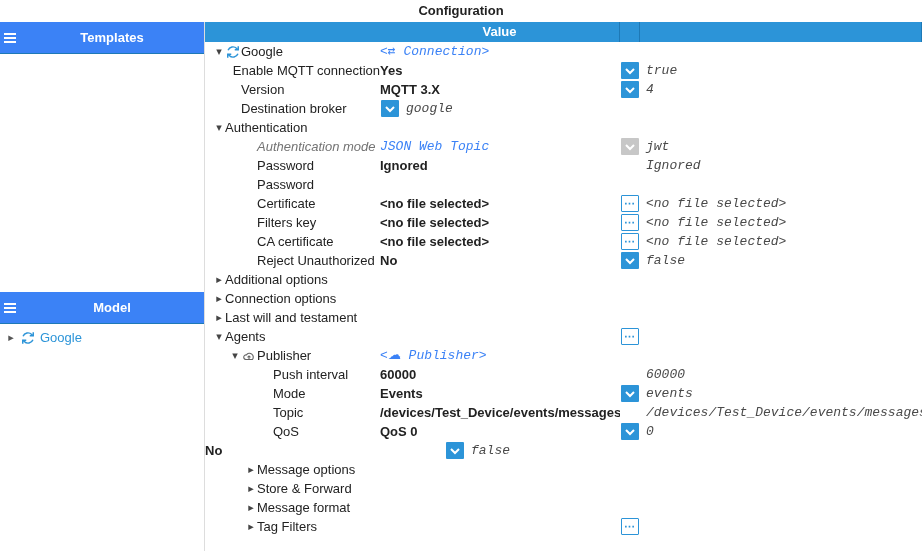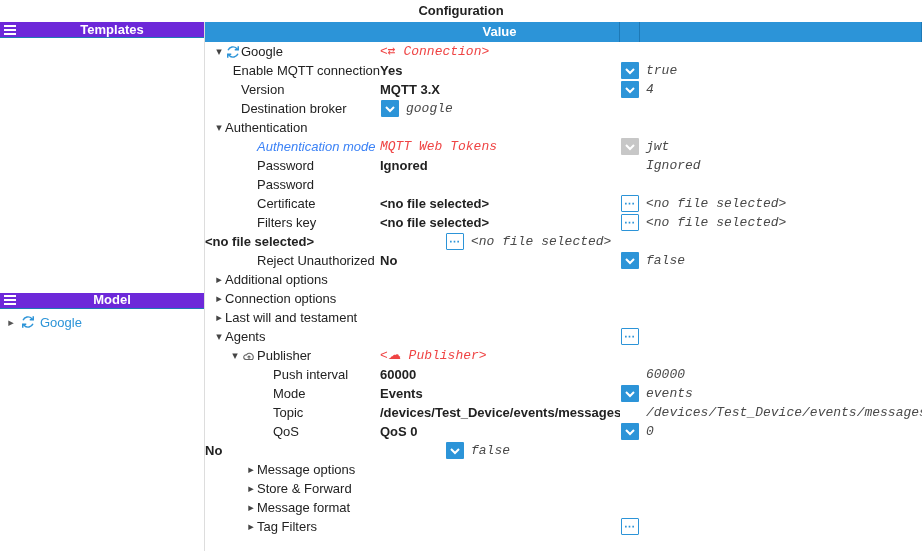--- a/index.html
+++ b/index.html
@@ -11,21 +11,21 @@
   }
   .app { display: flex; flex-direction: column; height: 100%; }
   .title-row {
     height: 22px; line-height: 22px; text-align: center;
     font-weight: 600; color: #222; background: #fff;
   }
   .body { flex: 1; display: flex; min-height: 0; }
   .left-col { width: 205px; display: flex; flex-direction: column; border-right: 1px solid #ddd; }
   .right-col { flex: 1; display: flex; flex-direction: column; min-width: 0; }
   .panel-header {
-    background: #6d28d9; color: #fff; height: 16px; line-height: 20px;
+    background: #3b82f6; color: #fff; height: 32px; line-height: 20px;
     position: relative; font-weight: 600; border-bottom: 1px solid #1e79b6;
     display: flex; align-items: center;
   }
   .panel-header .title { flex: 1; text-align: center; }
   .hamburger { width: 20px; height: 20px; display: flex; flex-direction: column;
     justify-content: center; align-items: center; gap: 2px; cursor: pointer; }
   .hamburger span { display: block; width: 12px; height: 2px; background: #fff; }
   .panel-body { flex: 1; overflow: auto; background: #fff; }
   .tree { padding: 4px 2px; }
   .tree-row { display: flex; align-items: center; height: 19px; gap: 4px; padding-left: 4px; color: #2C94D8; cursor: pointer; }
@@ -49,22 +49,22 @@
   .icon { width: 16px; height: 16px; display: inline-flex; align-items: center; justify-content: center; }
   .icon.sync { color: #2C94D8; }
   .icon.cloud { color: #666; }
   .dd-btn, .dots-btn {
     width: 18px; height: 17px; background: #2C94D8; color: #fff;
     display: flex; align-items: center; justify-content: center;
     border-radius: 1px; cursor: pointer; font-size: 10px;
   }
   .dd-btn.disabled { background: #c7c7c7; }
   .dots-btn { background: #fff; color: #2C94D8; border:1px solid #2C94D8; font-weight: 700; letter-spacing: 1px; font-size: 11px; }
-  .prop-italic { font-style: italic; color: #3b82f6; }
-  .val-mono { font-family: Consolas, "Courier New", monospace; font-style: italic; color: #ef4444; font-weight: normal; }
+  .prop-italic { font-style: italic; color: #737373; }
+  .val-mono { font-family: Consolas, "Courier New", monospace; font-style: italic; color: #3b82f6; font-weight: normal; }
   .group-label { font-weight: normal; }
 </style>
 </head>
 <body>
 <div class="app">
 
   <div class="title-row">Configuration</div>
   <div class="body">
     <div class="left-col">
       <div class="panel-header">
@@ -194,21 +194,21 @@
             <div class="cell-v"></div>
             <div class="cell-btn"></div>
             <div class="cell-x"></div>
           </div>
           <div class="row">
             <div class="cell-p">
               <span class="pad" style="width: 52px;"></span>
               <span class="prop-italic">Authentication mode</span>
             </div>
             <div class="cell-v" style="font-weight: normal;">
-              <span class="val-mono">MQTT Web Tokens</span>
+              <span class="val-mono">JSON Web Topic</span>
             </div>
             <div class="cell-btn">
               <div class="dd-btn disabled">
                 <svg width="10" height="10" viewBox="0 0 10 10">
                   <path d="M1 3l4 4 4-4" fill="none" stroke="#fff" stroke-width="2"></path>
                 </svg>
               </div>
             </div>
             <div class="cell-x">
               <span>jwt</span>
@@ -260,20 +260,24 @@
               <span>&lt;no file selected&gt;</span>
             </div>
             <div class="cell-btn">
               <div class="dots-btn">⋯</div>
             </div>
             <div class="cell-x">
               <span>&lt;no file selected&gt;</span>
             </div>
           </div>
           <div class="row">
+            <div class="cell-p">
+              <span class="pad" style="width: 52px;"></span>
+              <span>CA certificate</span>
+            </div>
             <div class="cell-v">
               <span>&lt;no file selected&gt;</span>
             </div>
             <div class="cell-btn">
               <div class="dots-btn">⋯</div>
             </div>
             <div class="cell-x">
               <span>&lt;no file selected&gt;</span>
             </div>
           </div>

